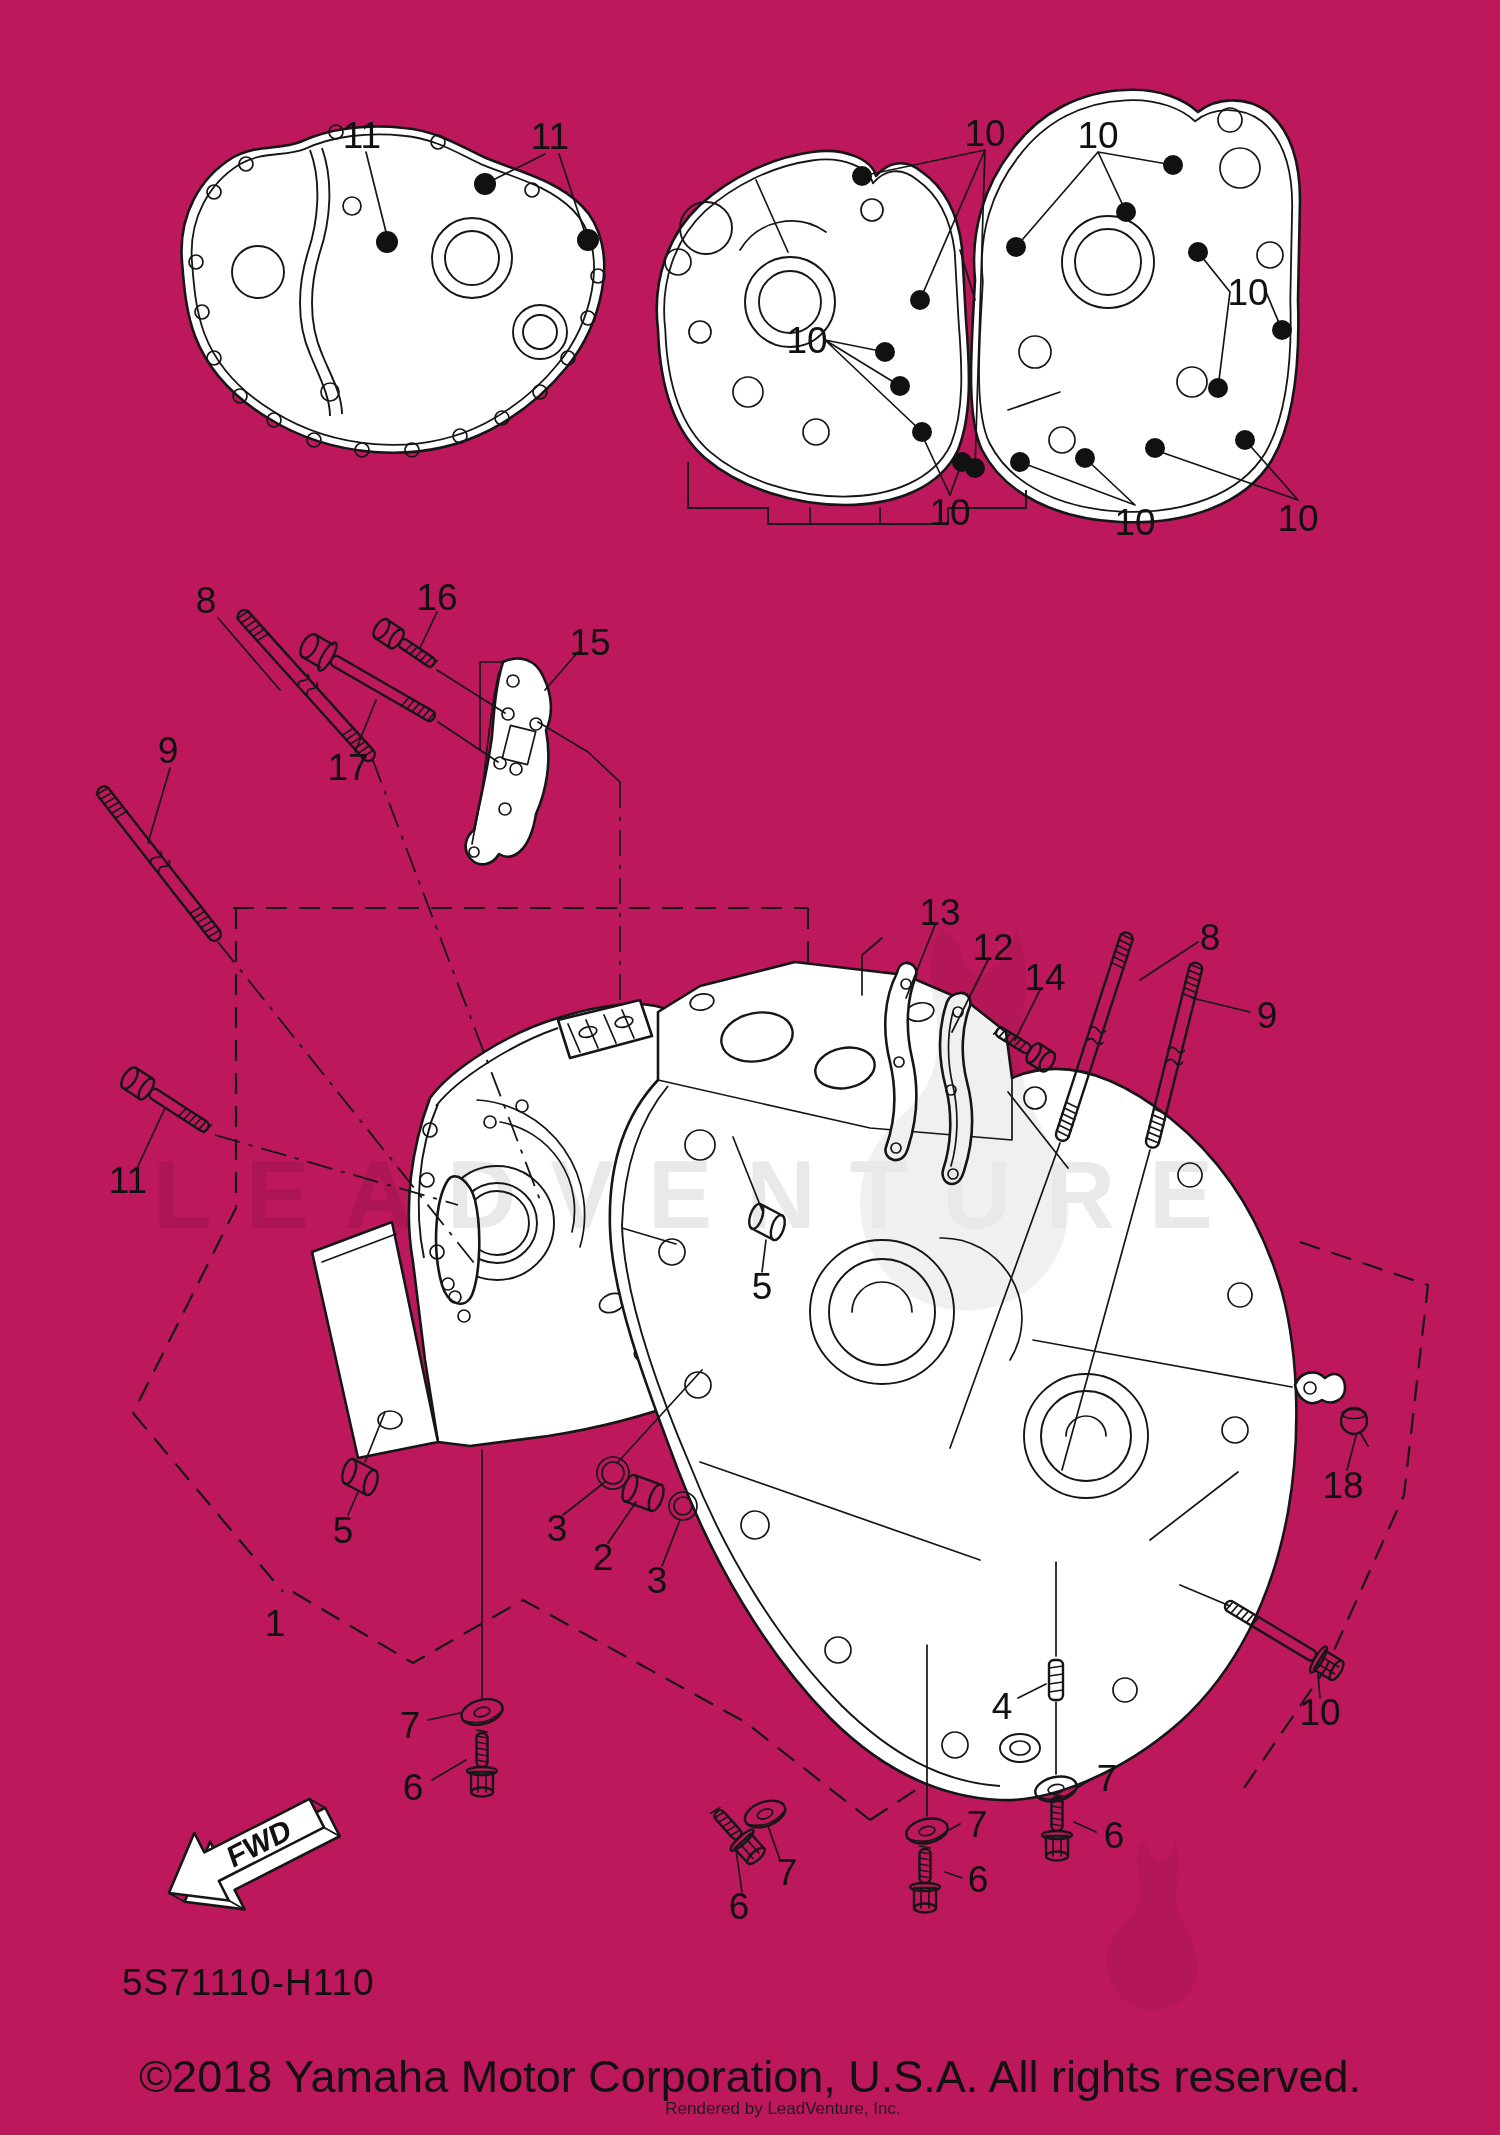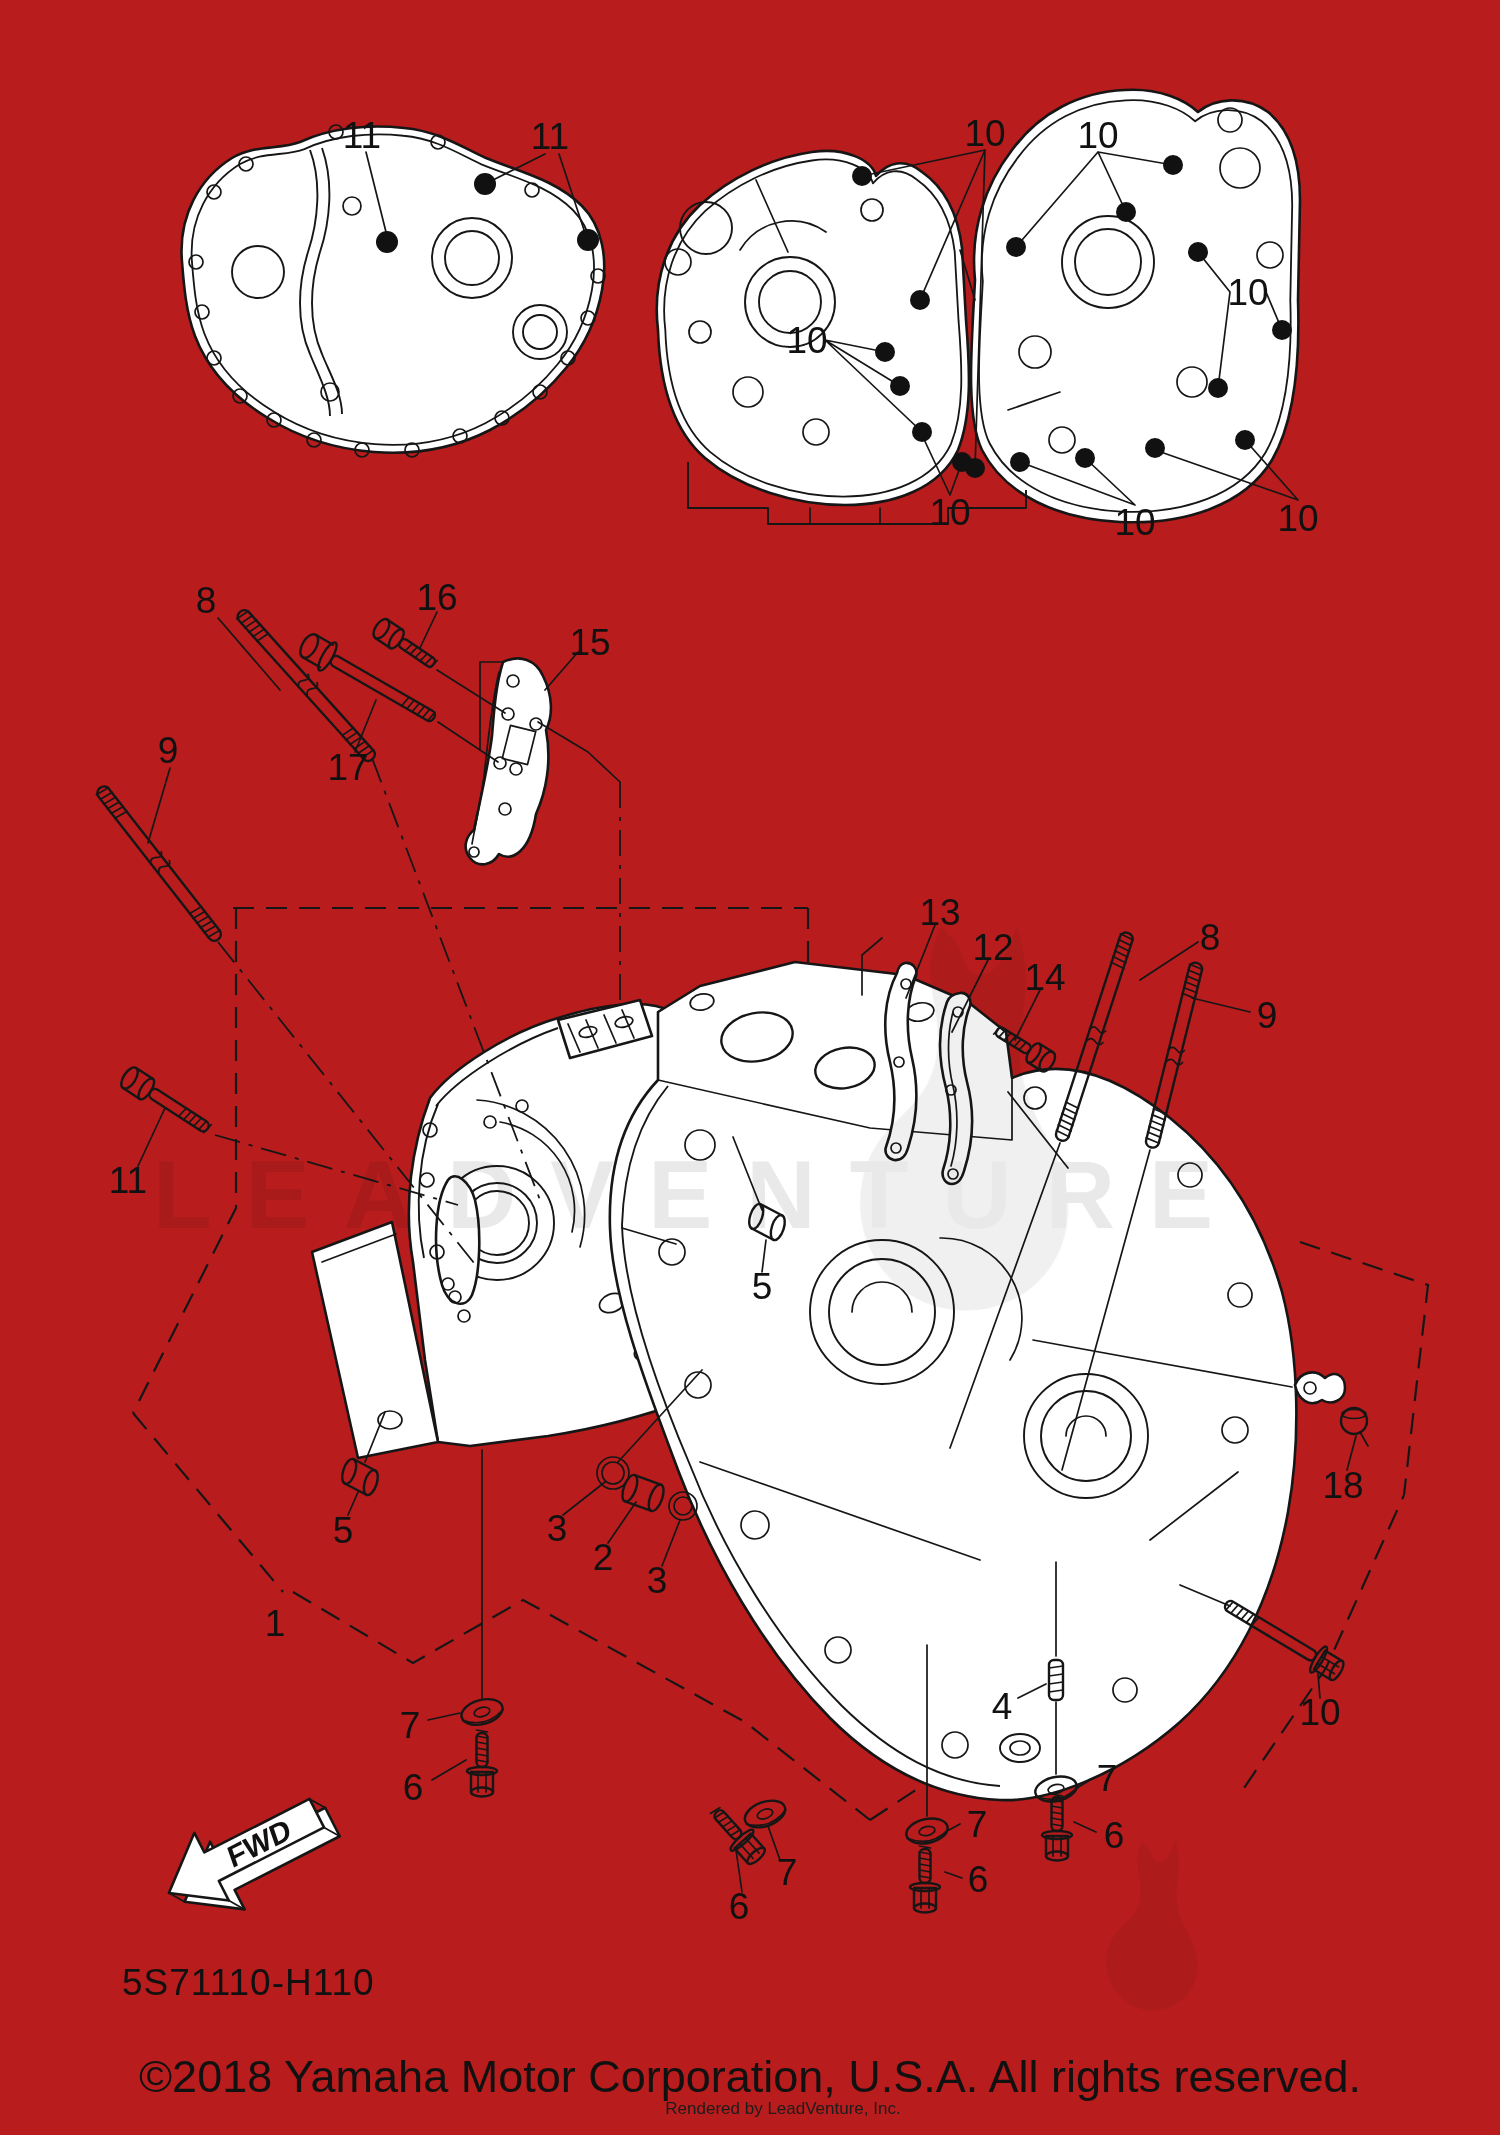--- a/index.html
+++ b/index.html
@@ -1,16 +1,16 @@
 <!DOCTYPE html>
 <html><head>
 <meta charset="utf-8">
 <style>
   html,body{margin:0;padding:0;background:#fff;}
-  .canvas{position:relative;width:1500px;height:2135px;background:#b91c1c;overflow:hidden;
+  .canvas{position:relative;width:1500px;height:2135px;background:#be185d;overflow:hidden;
           font-family:"Liberation Sans", sans-serif;}
   svg{position:absolute;left:0;top:0;}
   .ln{fill:none;stroke:#161616;stroke-width:2.4;stroke-linecap:round;stroke-linejoin:round;}
   .lt{fill:none;stroke:#161616;stroke-width:1.7;stroke-linecap:round;stroke-linejoin:round;}
   .fw{fill:#ffffff;stroke:#161616;stroke-width:2.6;stroke-linejoin:round;}
   .nf{fill:none;stroke:#161616;stroke-width:1.9;stroke-linejoin:round;}
   .dash{fill:none;stroke:#161616;stroke-width:2.2;stroke-dasharray:21 12;}
   .ddot{fill:none;stroke:#161616;stroke-width:1.8;stroke-dasharray:26 9 4 9;}
   .dot{fill:#111;stroke:none;}
   .callout{font-family:"Liberation Sans", sans-serif;font-size:37px;fill:#111;

